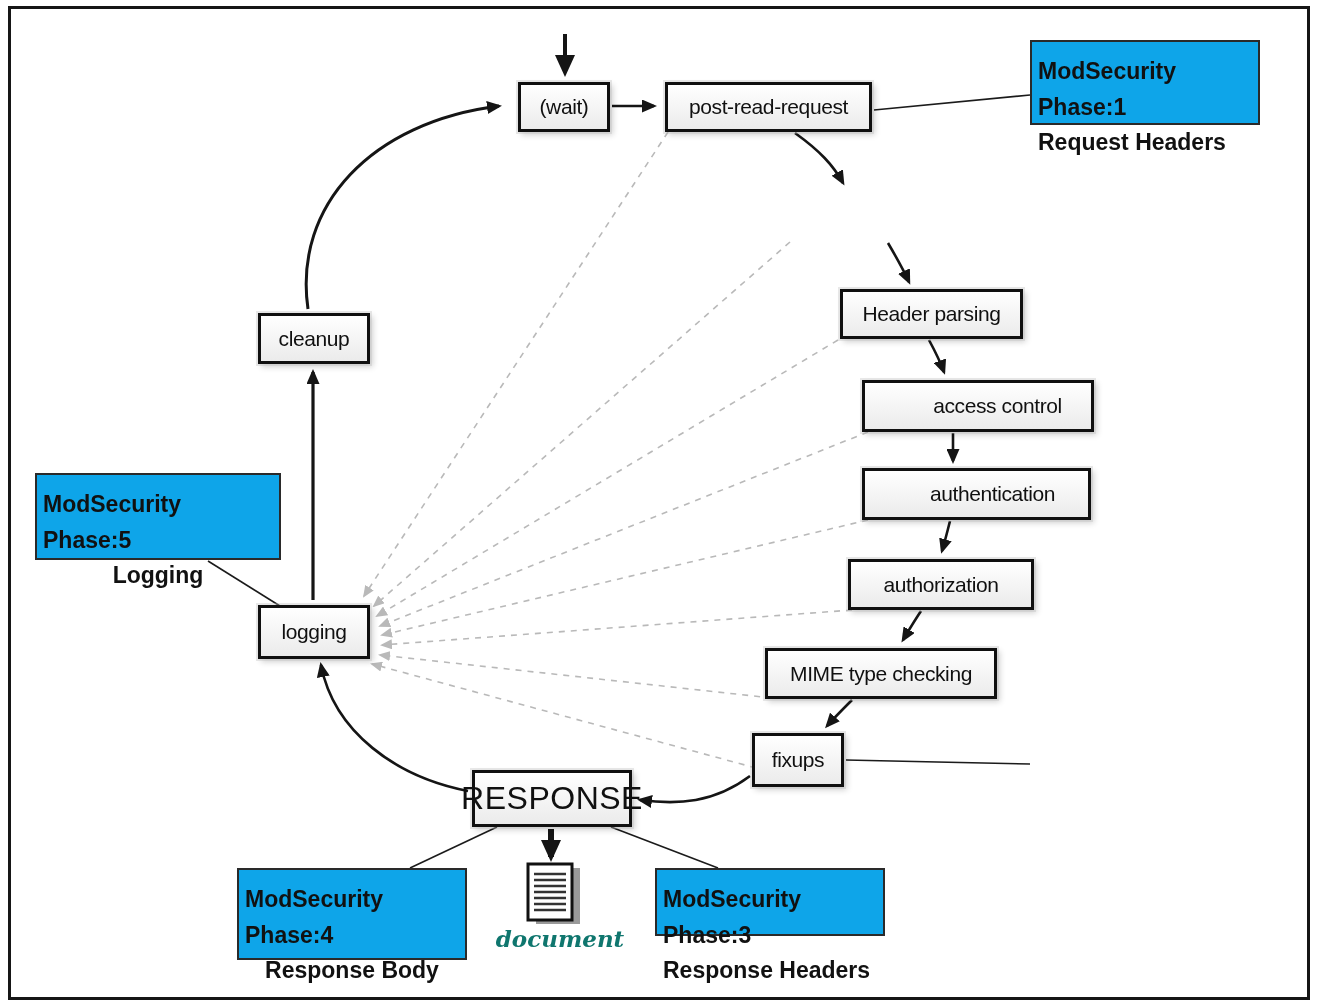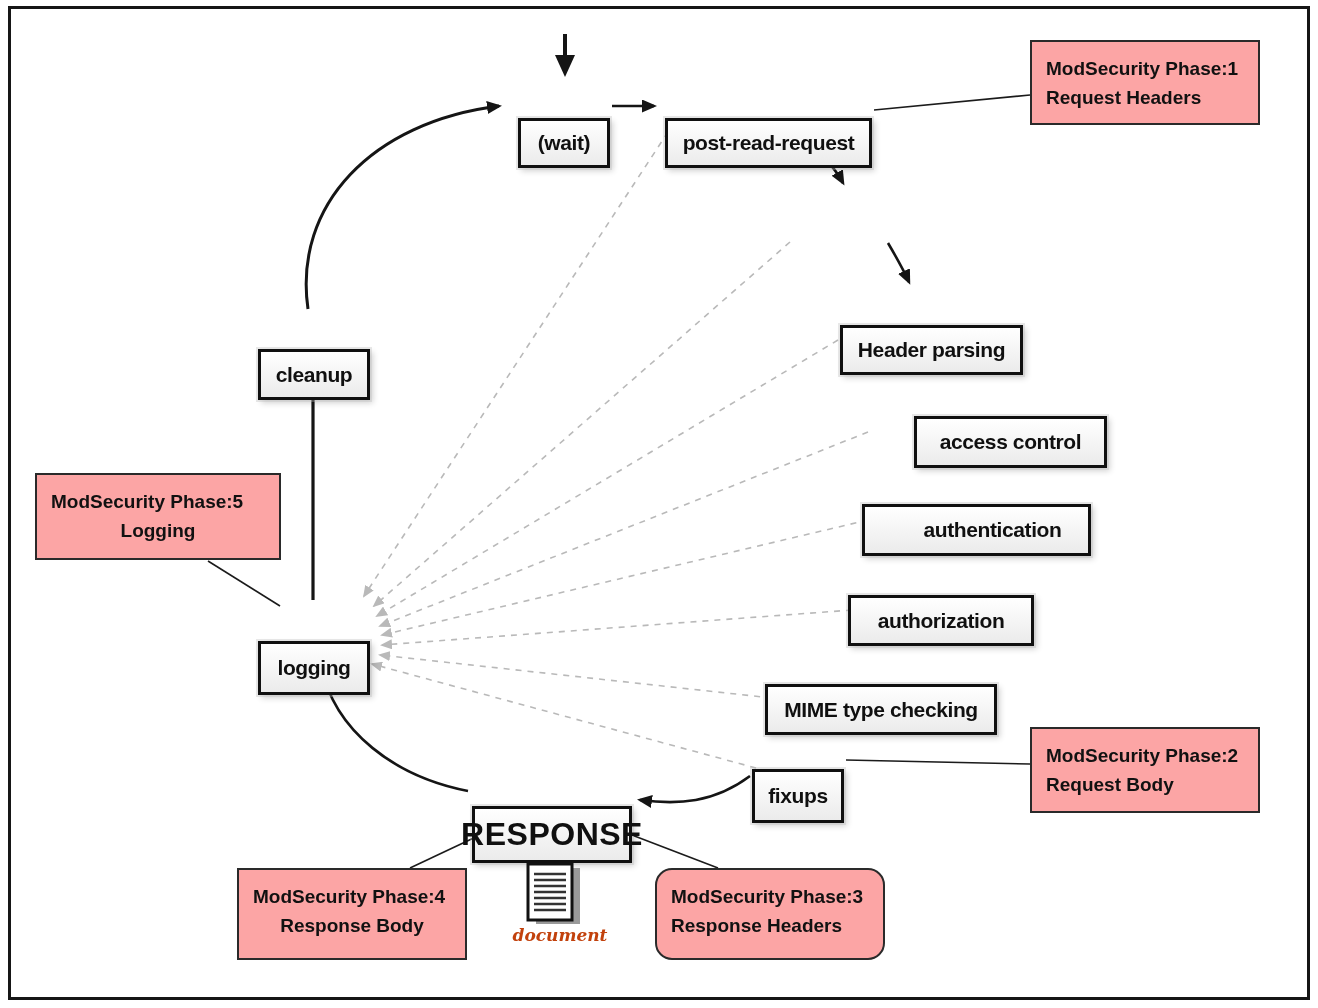--- a/index.html
+++ b/index.html
@@ -10,34 +10,33 @@
   .outer-border{
     position:absolute;left:8px;top:6px;right:8px;bottom:8px;
     border:3px solid #161616;pointer-events:none;
   }
   .arrow-layer{position:absolute;left:0;top:0;width:1318px;height:1008px;}
   .node{
     position:absolute;display:flex;align-items:center;justify-content:center;
     background:linear-gradient(#ffffff,#ebebeb);
     border:3px solid #101010;
     box-shadow:0 0 0 2px rgba(190,190,190,.35), 3px 3px 6px rgba(0,0,0,.18);
-    font-weight:700;font-size:21px;letter-spacing:-0.4px;color:#101010;
+    font-weight:400;font-size:21px;letter-spacing:-0.4px;color:#101010;
     white-space:nowrap;
-    margin-top:36px;
   }
   .node.big{font-size:32px;letter-spacing:0.5px;}
   .callout{
-    position:absolute;background:#fca5a5;border:2px solid #2a2a2a;
-    padding:12px 14px;font-weight:700;font-size:19px;color:#111;
+    position:absolute;background:#0ea5e9;border:2px solid #2a2a2a;
+    padding:12px 6px;font-weight:700;font-size:23px;color:#111;
     line-height:1.55;box-sizing:border-box;
   }
   .callout .l2.center{text-align:center;}
   .doc-label{
     position:absolute;font-family:"DejaVu Serif",serif;font-style:italic;
-    font-weight:700;font-size:17px;color:#c2410c;text-align:center;
+    font-weight:700;font-size:23px;color:#0f766e;text-align:center;
   }
   .doc-icon{position:absolute;}
 </style>
 </head>
 <body>
 
 <div class="frame">
 
   <svg class="arrow-layer" viewBox="0 0 1318 1008">
     <defs>
@@ -87,46 +86,42 @@
       <path d="M410,868 L497,827"></path>
       <path d="M718,868 L611,827"></path>
     </g>
   </svg>
 
   <div class="outer-border"></div>
 
   <div class="node" style="left:518px;top:82px;width:86px;height:44px;">(wait)</div>
   <div class="node" style="left:665px;top:82px;width:201px;height:44px;">post-read-request</div>
   <div class="node" style="left:840px;top:289px;width:177px;height:44px;text-align:center;">Header parsing</div>
-  <div class="node" style="left:914px;top:380px;width:187px;height:46px;">access control</div>
+  <div class="node" style="left:862px;top:380px;width:187px;height:46px;padding-left:39px;">access control</div>
   <div class="node" style="left:862px;top:468px;width:191px;height:46px;padding-left:32px;">authentication</div>
   <div class="node" style="left:848px;top:559px;width:180px;height:45px;">authorization</div>
   <div class="node" style="left:765px;top:648px;width:226px;height:45px;">MIME type checking</div>
   <div class="node" style="left:752px;top:733px;width:86px;height:48px;">fixups</div>
   <div class="node big" style="left:472px;top:770px;width:154px;height:51px;">RESPONSE</div>
   <div class="node" style="left:258px;top:605px;width:106px;height:48px;">logging</div>
   <div class="node" style="left:258px;top:313px;width:106px;height:45px;">cleanup</div>
 
   <div class="callout" style="left:1030px;top:40px;width:230px;height:85px;">
     <div class="l1">ModSecurity Phase:1</div>
     <div class="l2">Request Headers</div>
   </div>
   <div class="callout" style="left:35px;top:473px;width:246px;height:87px;">
     <div class="l1">ModSecurity Phase:5</div>
     <div class="l2 center">Logging</div>
   </div>
-  <div class="callout" style="left:1030px;top:727px;width:230px;height:86px;">
-    <div class="l1">ModSecurity Phase:2</div>
-    <div class="l2">Request Body</div>
-  </div>
   <div class="callout" style="left:237px;top:868px;width:230px;height:92px;">
     <div class="l1">ModSecurity Phase:4</div>
     <div class="l2 center">Response Body</div>
   </div>
-  <div class="callout" style="left:655px;top:868px;width:230px;height:92px;border-radius:17px;">
+  <div class="callout" style="left:655px;top:868px;width:230px;height:68px;">
     <div class="l1">ModSecurity Phase:3</div>
     <div class="l2">Response Headers</div>
   </div>
 
   <svg class="doc-icon" style="left:518px;top:862px;" width="80" height="68" viewBox="0 0 80 68">
     <rect x="18" y="6" width="44" height="56" fill="#9a9a9a"></rect>
     <rect x="10" y="2" width="44" height="56" fill="#ffffff" stroke="#111" stroke-width="3"></rect>
     <g stroke="#333" stroke-width="2.5">
       <line x1="16" y1="12" x2="48" y2="12"></line>
       <line x1="16" y1="18" x2="48" y2="18"></line>

